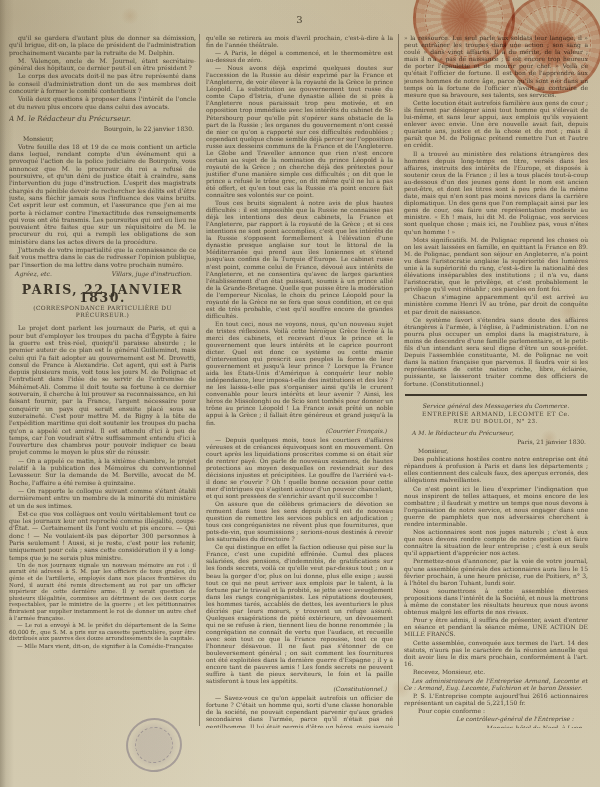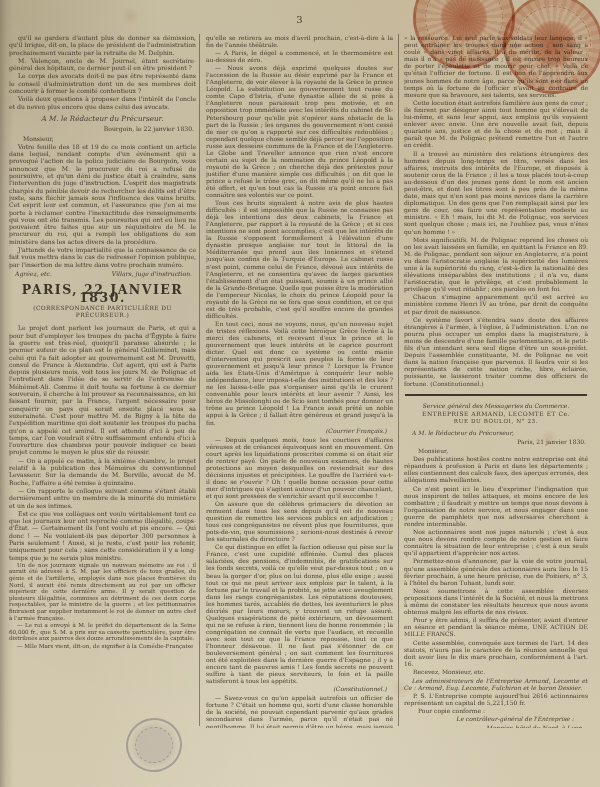--- a/index.html
+++ b/index.html
@@ -19,21 +19,21 @@
   .pagenum{position:absolute;top:14px;left:0;width:100%;text-align:center;font-size:10px;letter-spacing:1px;color:#4a4233;}
   .col{position:absolute;top:34px;height:694px;overflow:hidden;font-size:6.1px;line-height:7.3px;text-align:justify;}
   #col1{left:9px;width:187px;}
   #col2{left:206px;width:187px;font-size:6.0px;line-height:7.05px;}
   #col3{left:404px;width:184px;font-size:6.0px;line-height:7.1px;}
   .vrule{position:absolute;top:34px;height:692px;width:1px;background:rgba(70,58,42,.55);}
   #vrule1{left:199px;} #vrule2{left:398px;}
   .blk{margin:0 0 1px 0;}
   .b-p{text-indent:9px;}
   .b-pnoind{}
-  .b-hitalic{text-align:center;font-style:italic;font-size:7.2px;margin:5px 0 3px;}
+  .b-hitalic{font-style:italic;font-size:7.2px;margin:5px 0 3px;}
   .b-dateline{text-align:right;margin:2px 2px 2px 0;}
   .b-salut{text-indent:14px;margin:1px 0 1px;}
   .b-sigrow{display:flex;justify-content:space-between;font-style:italic;margin:2px 4px 4px 6px;}
   .b-bigtitle{text-align:center;font-weight:bold;font-size:12.5px;letter-spacing:1.5px;margin:9px 0 4px;text-indent:0;color:#3d362a;}
   .b-subtitle{text-align:center;font-size:5.9px;letter-spacing:.4px;margin:0 0 5px;}
   .b-attrib{text-align:right;font-style:italic;margin:0 6px 2px 0;}
   .b-small{font-size:5.6px;line-height:6.6px;text-indent:8px;}
   .b-rule{border-top:2.5px solid #3e372b;margin:7px 1px 6px;}
   .b-citalic{text-align:center;font-style:italic;margin:2px 0 1px;}
   .b-ccaps{text-align:center;letter-spacing:.5px;margin:1px 0;}

